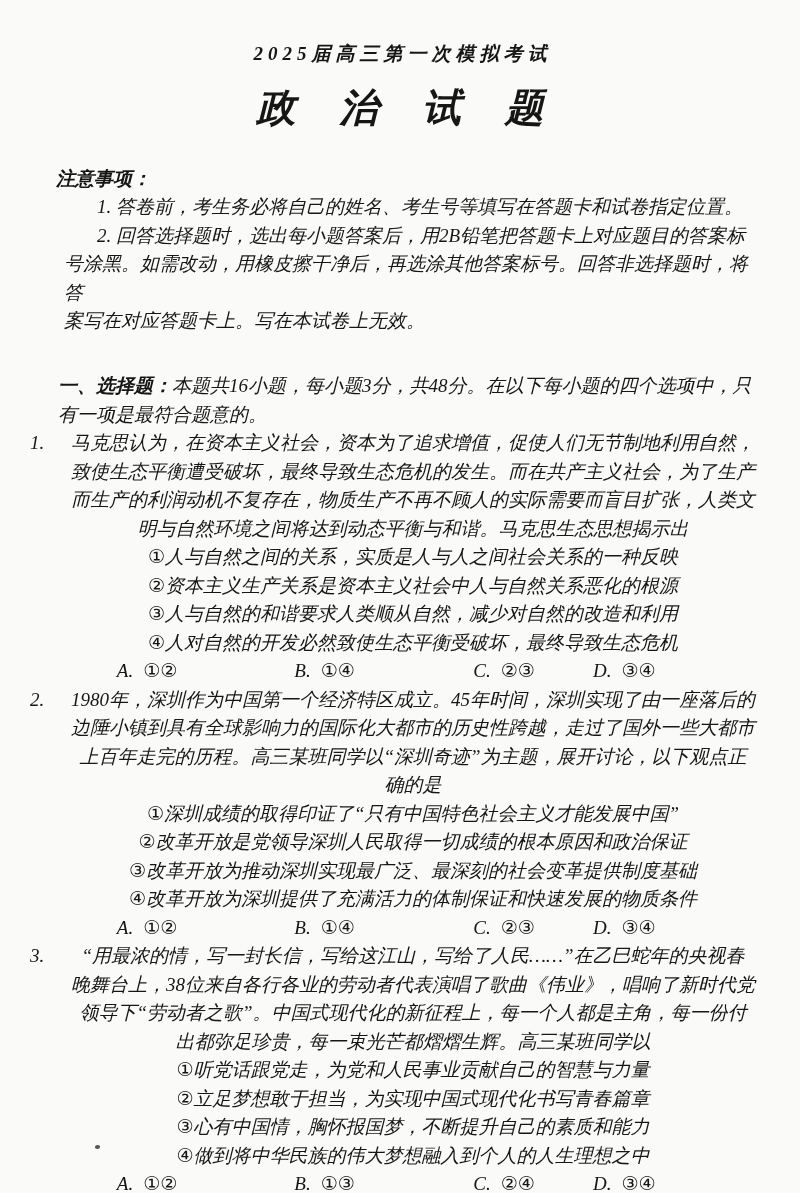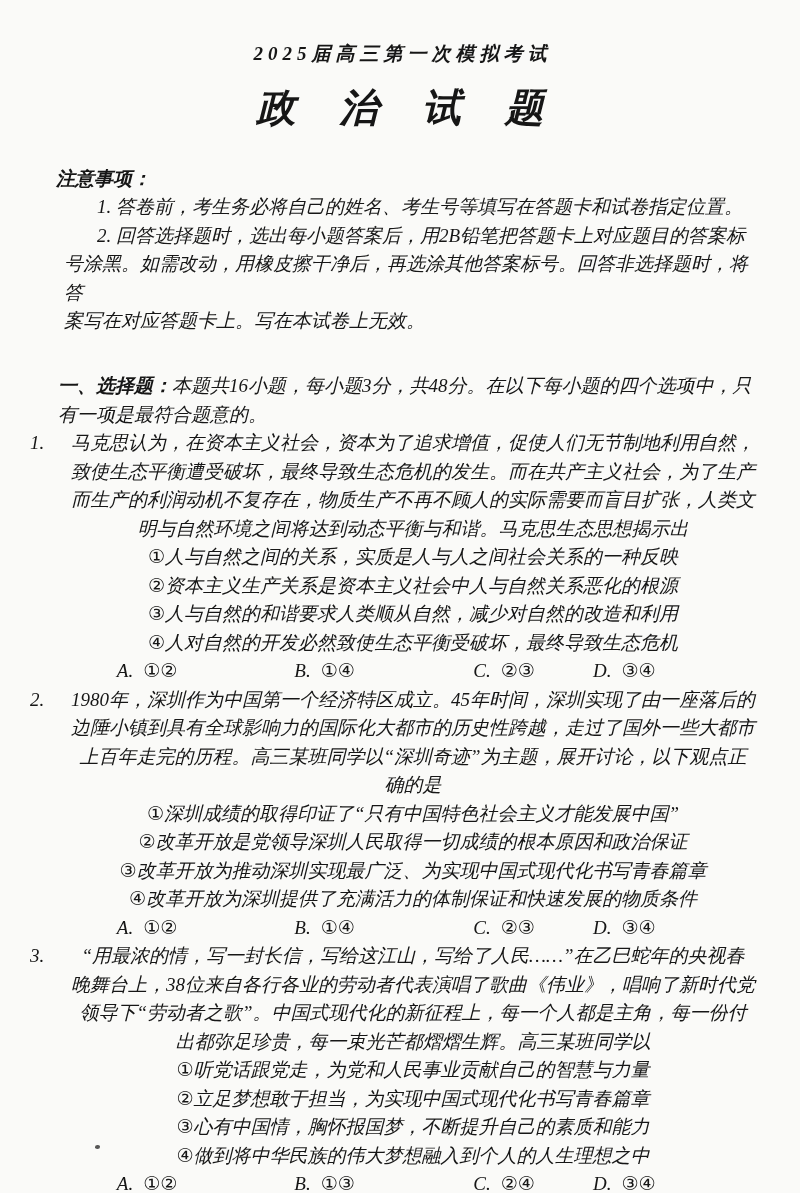--- a/index.html
+++ b/index.html
@@ -115,21 +115,21 @@
 
     <div class="question">
       <span class="q-number">2.</span>
       <div class="q-content">
         <div class="q-stem">1980年，深圳作为中国第一个经济特区成立。45年时间，深圳实现了由一座落后的
 边陲小镇到具有全球影响力的国际化大都市的历史性跨越，走过了国外一些大都市
 上百年走完的历程。高三某班同学以“深圳奇迹”为主题，展开讨论，以下观点正
 确的是</div>
         <div class="q-option">①深圳成绩的取得印证了“只有中国特色社会主义才能发展中国”</div>
         <div class="q-option">②改革开放是党领导深圳人民取得一切成绩的根本原因和政治保证</div>
-        <div class="q-option">③改革开放为推动深圳实现最广泛、为实现中国式现代化书写青春篇章</div>
+        <div class="q-option">③改革开放为推动深圳实现最广泛、最深刻的社会变革提供制度基础</div>
         <div class="q-option">④改革开放为深圳提供了充满活力的体制保证和快速发展的物质条件</div>
         <div class="choices">
           <span class="choice c1"><span class="choice-label">A.</span><span>①②</span></span>
           <span class="choice c2"><span class="choice-label">B.</span><span>①④</span></span>
           <span class="choice c3"><span class="choice-label">C.</span><span>②③</span></span>
           <span class="choice c4"><span class="choice-label">D.</span><span>③④</span></span>
         </div>
       </div>
     </div>
 

